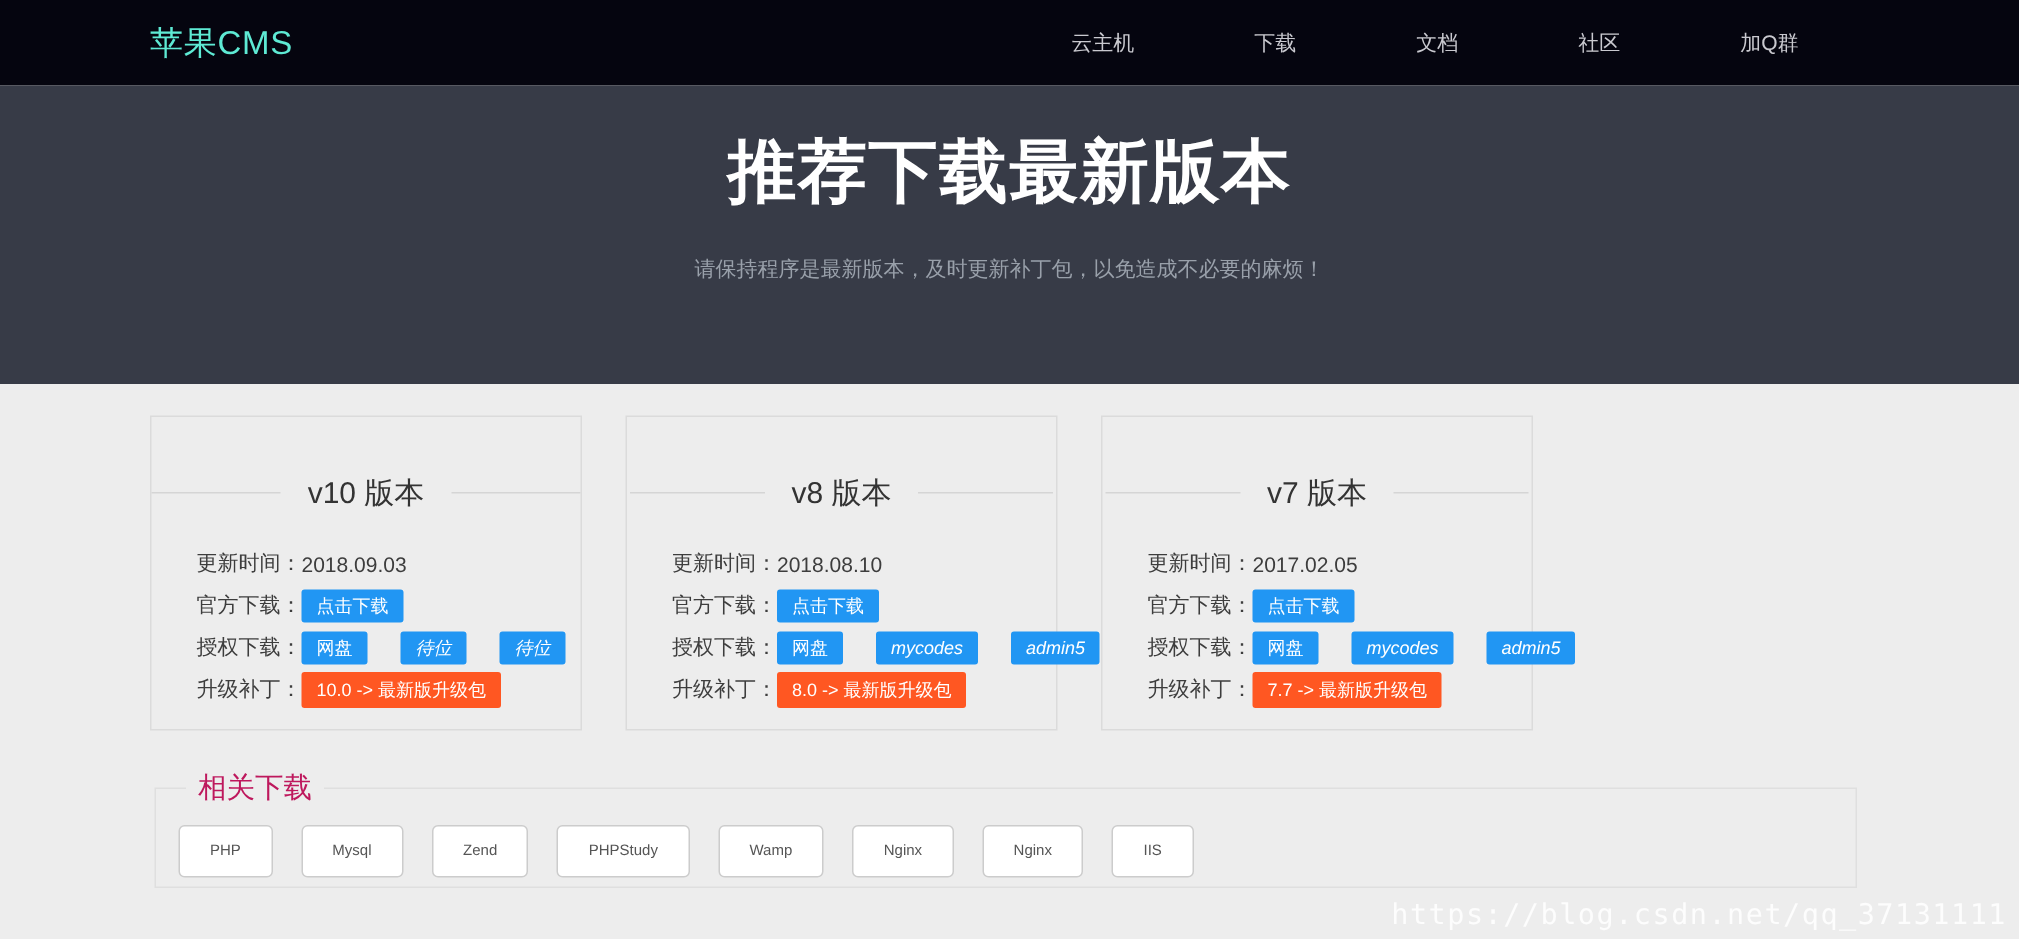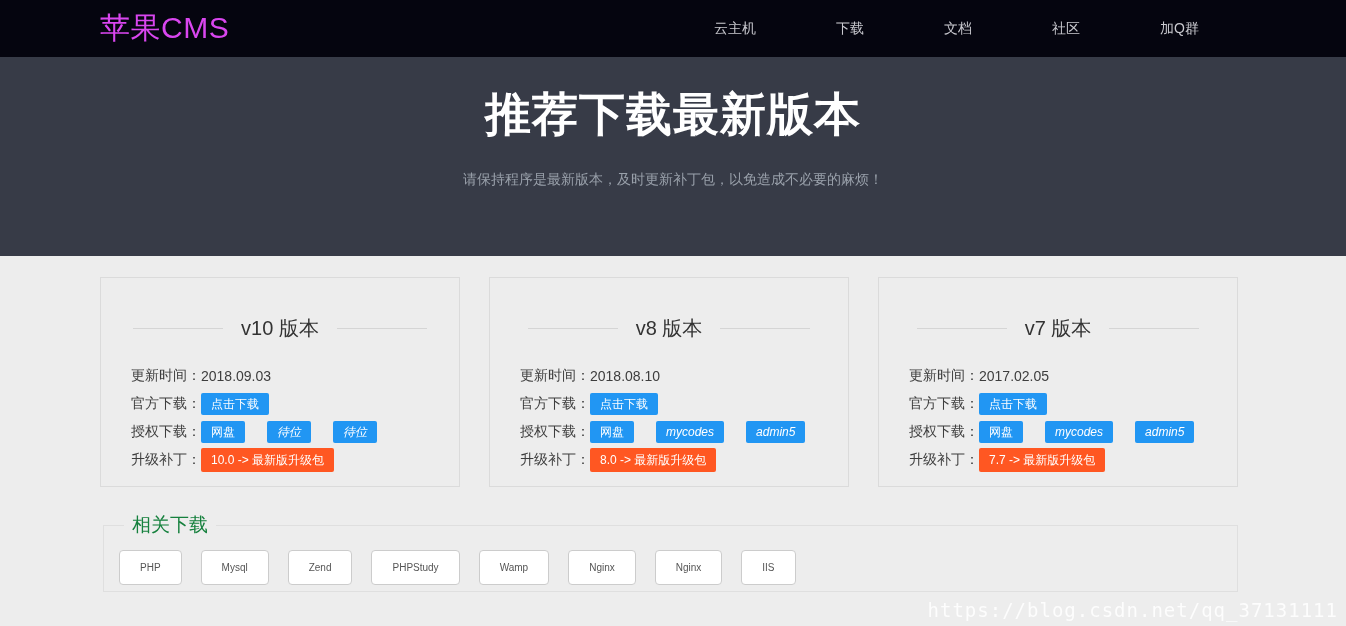--- a/index.html
+++ b/index.html
@@ -9,21 +9,21 @@
     font-family: "Liberation Sans", sans-serif;
     background: #ededed;
   }
 
   
   .navbar {
     height: 57px; background: #05050f;
     display: flex; align-items: center; justify-content: space-between;
     padding: 0 147px 0 100px;
   }
-  .logo { color: #d946ef; font-size: 30px; cursor: pointer; letter-spacing: 0.5px; }
+  .logo { color: #5eead4; font-size: 22px; cursor: pointer; letter-spacing: 0.5px; }
   .nav-links { display: flex; gap: 80px; }
   .nav-link { color: #c9c9cf; font-size: 14px; text-decoration: none; cursor: pointer; white-space: nowrap; }
 
   
   .hero {
     height: 199px; background: #373b47; text-align: center;
     padding-top: 28px;
   }
   .hero-title {
     margin: 0; color: #ffffff; font-size: 46px; font-weight: 700;
@@ -31,21 +31,21 @@
   }
   .hero-subtitle {
     margin: 28px 0 0 0; color: #99a0aa; font-size: 14px;
   }
 
   
   .content { height: 370px; background: #ededed; position: relative; }
 
   .cards { display: flex; gap: 29px; padding: 21px 0 0 100px; }
   .card {
-    width: 360px; height: 210px;
+    width: 288px; height: 210px;
     border: 1px solid #dbdbdb; background: transparent;
   }
   .card-title-row {
     margin-top: 37px; display: flex; align-items: center; justify-content: center; gap: 18px;
   }
   .hline { width: 90px; height: 1px; background: #d5d5d5; }
   .card-title { font-size: 20px; color: #333333; white-space: nowrap; }
 
   .card-body { margin: 20px 0 0 30px; }
   .row { height: 28px; display: flex; align-items: center; font-size: 14px; color: #3d3d3d; }
@@ -59,21 +59,21 @@
   .btn.blue { background: #2196f3; }
   .btn.blue + .btn.blue { margin-left: 22px; font-style: italic; }
   .btn.orange { background: #ff5722; padding: 5px 10px; }
 
   
   .related {
     margin: 25px 0 0 103px; width: 1135px;
     border: 1px solid #dfdfdf; padding: 12px 0 6px 15px;
   }
   .related legend {
-    font-size: 19px; color: #15803d; padding: 0 8px; margin-left: 5px;
+    font-size: 19px; color: #be185d; padding: 0 8px; margin-left: 5px;
   }
   .rel-buttons { display: flex; gap: 19px; }
   .rel-btn {
     background: #ffffff; border: 1px solid #cccccc; border-radius: 4px;
     color: #555555; font-size: 10px; padding: 11px 20px; text-align: center;
     cursor: pointer; text-decoration: none; white-space: nowrap;
   }
 
   
   .watermark {

